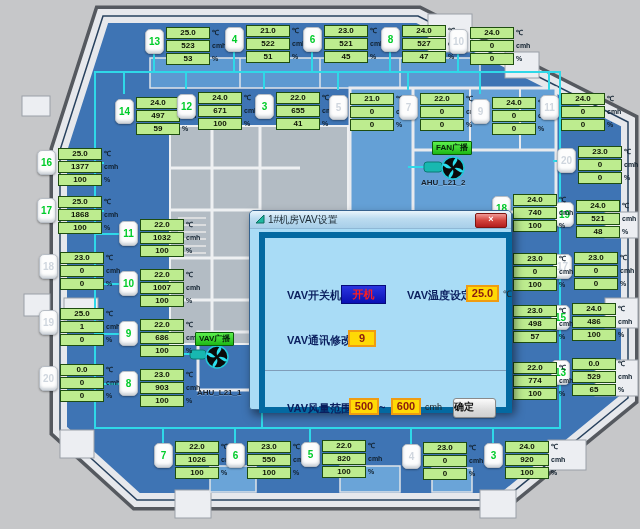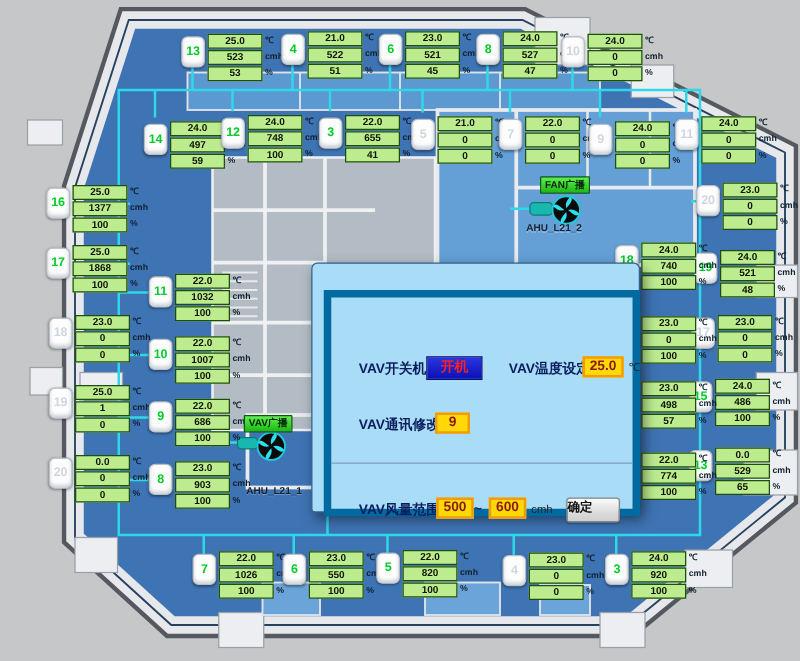--- a/index.html
+++ b/index.html
@@ -241,21 +241,21 @@
           <span class="unit">%</span>
         </div>
       </div>
       <div class="vav" style="left: 198px; top: 92px;">
         <div class="badge on">12</div>
         <div class="vrow">
           <span class="val">24.0</span>
           <span class="unit">℃</span>
         </div>
         <div class="vrow">
-          <span class="val">748</span>
+          <span class="val">671</span>
           <span class="unit">cmh</span>
         </div>
         <div class="vrow">
           <span class="val">100</span>
           <span class="unit">%</span>
         </div>
       </div>
       <div class="vav" style="left: 276px; top: 92px;">
         <div class="badge on">3</div>
         <div class="vrow">
@@ -679,20 +679,27 @@
     </div>
 
   <div id="fan-layer">
       <div class="fanbtn" style="left: 432px; top: 141px;">FAN广播</div>
       <div class="fanlbl" style="left: 421px; top: 178px;">AHU_L21_2</div>
       <div class="fanbtn" style="left: 195px; top: 332px;">VAV广播</div>
       <div class="fanlbl" style="left: 197px; top: 388px;">AHU_L21_1</div>
     </div>
 
   <div id="dialog">
+    <div id="dlg-titlebar">
+      <svg id="dlg-icon" viewBox="0 0 10 10">
+        <polygon points="1,9 9,1 9,9" fill="#1fb8a0" stroke="#0c6e60" stroke-width="1"></polygon>
+      </svg>
+      <span id="dlg-title">1#机房VAV设置</span>
+      <div id="dlg-close">×</div>
+    </div>
     <div id="dlg-panel">
       <span class="dlg-label" style="left:22px;top:50px;">VAV开关机</span>
       <div id="btn-power">开机</div>
       <span class="dlg-label" style="left:142px;top:50px;">VAV温度设定</span>
       <div class="vbox" style="left:201px;top:47px;width:29px;height:13px;">25.0</div>
       <span class="dlg-unit" style="left:238px;top:51px;">℃</span>
 
       <span class="dlg-label" style="left:22px;top:95px;">VAV通讯修改</span>
       <div class="vbox" style="left:83px;top:92px;width:24px;height:13px;">9</div>
 

